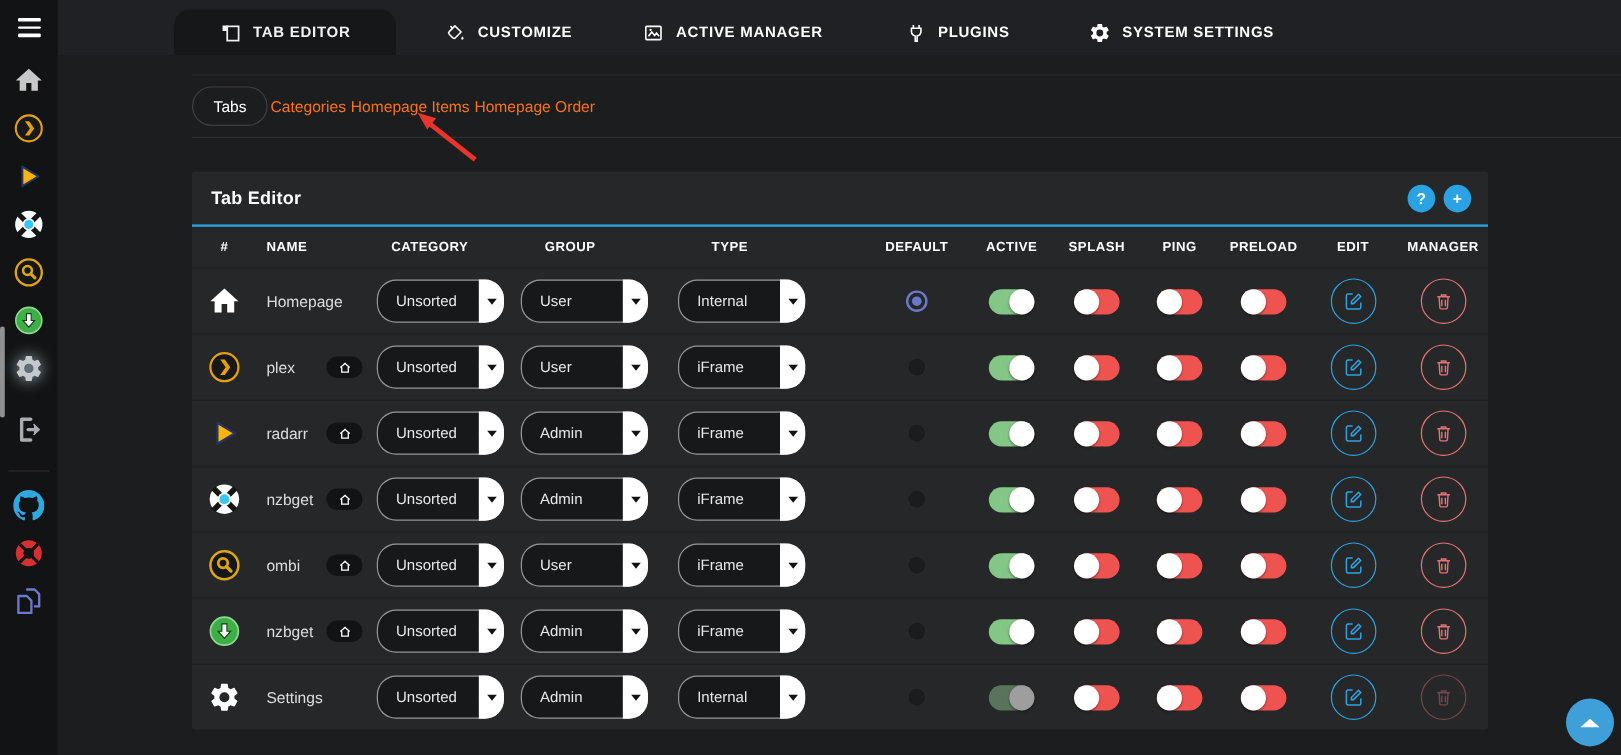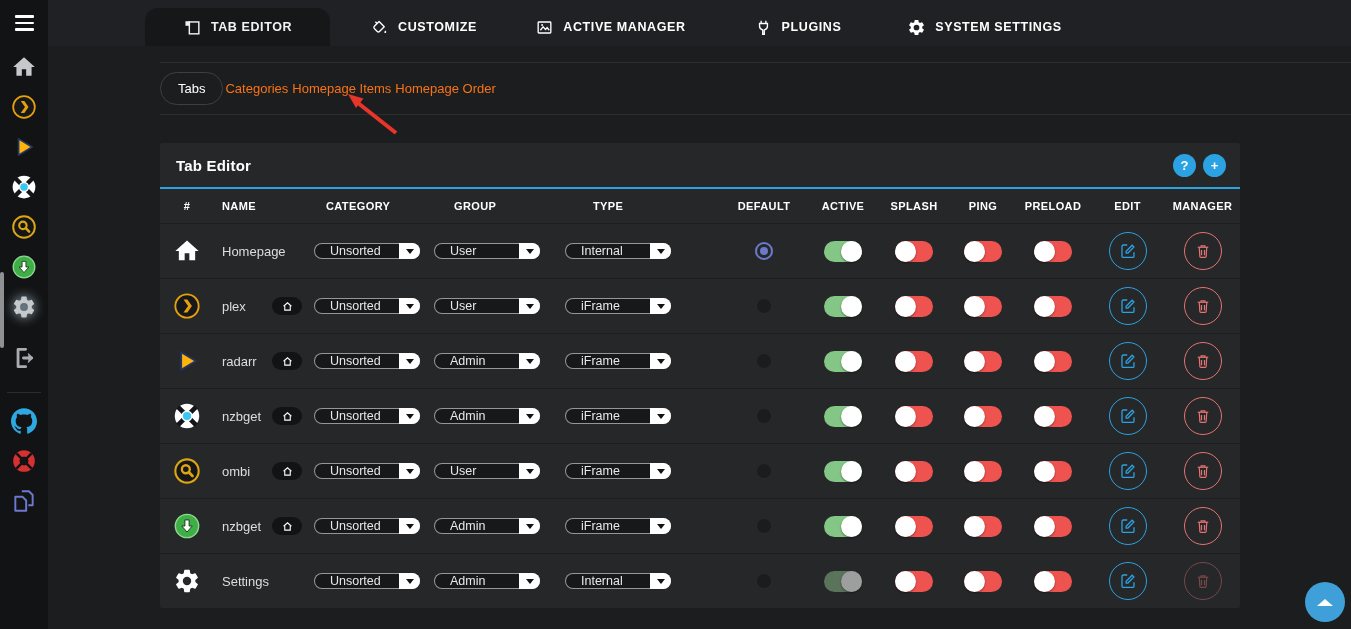--- a/index.html
+++ b/index.html
@@ -43,21 +43,21 @@
   .th-c{text-align:center;}
   .th1{padding-left:8px;}.th2{padding-left:12px;}.th3{padding-left:20px;}.th4{padding-left:28px;}
   .trow{display:grid;grid-template-columns:var(--cols);height:54px;align-items:center;border-top:1px solid #1d1e20;}
   .c{display:flex;align-items:center;}
   .c-center{justify-content:center;}
   .row-icon svg{width:28px;height:28px;display:block;color:#fff;}
   .c-name{padding-left:8px;color:#dddddd;font-size:13px;}
   .home-badge{margin-left:auto;margin-right:12px;width:30px;height:18px;border-radius:9px;background:#121315;display:flex;align-items:center;justify-content:center;}
   .home-badge svg{width:11px;height:11px;}
   
-  .select{position:relative;width:106px;height:16px;border:1px solid rgba(255,255,255,.55);border-radius:16px;background:#17181a;display:flex;align-items:center;box-sizing:border-box;cursor:pointer;}
+  .select{position:relative;width:106px;height:36px;border:1px solid rgba(255,255,255,.55);border-radius:16px;background:#17181a;display:flex;align-items:center;box-sizing:border-box;cursor:pointer;}
   .sel-val{padding-left:15px;font-size:12.5px;color:#e8e8e8;white-space:nowrap;}
   .sel-cap{position:absolute;right:-1px;top:-1px;bottom:-1px;width:21px;background:#fff;border-radius:0 16px 16px 0;display:flex;align-items:center;justify-content:center;}
   .caret{width:0;height:0;border-left:4px solid transparent;border-right:4px solid transparent;border-top:5px solid #121212;}
   
   .radio{width:18px;height:18px;border-radius:50%;background:#1b1c1e;border:2px solid #27282b;box-sizing:border-box;display:inline-flex;align-items:center;justify-content:center;cursor:pointer;}
   .radio.checked{background:transparent;border-color:#6b79c8;}
   .radio.checked::after{content:'';width:8px;height:8px;border-radius:50%;background:#6b79c8;}
   
   .toggle{position:relative;width:38px;height:21px;border-radius:11px;display:inline-block;cursor:pointer;}
   .toggle .knob{position:absolute;top:0;width:21px;height:21px;border-radius:50%;background:#fff;box-shadow:0 1px 2px rgba(0,0,0,.45);}

